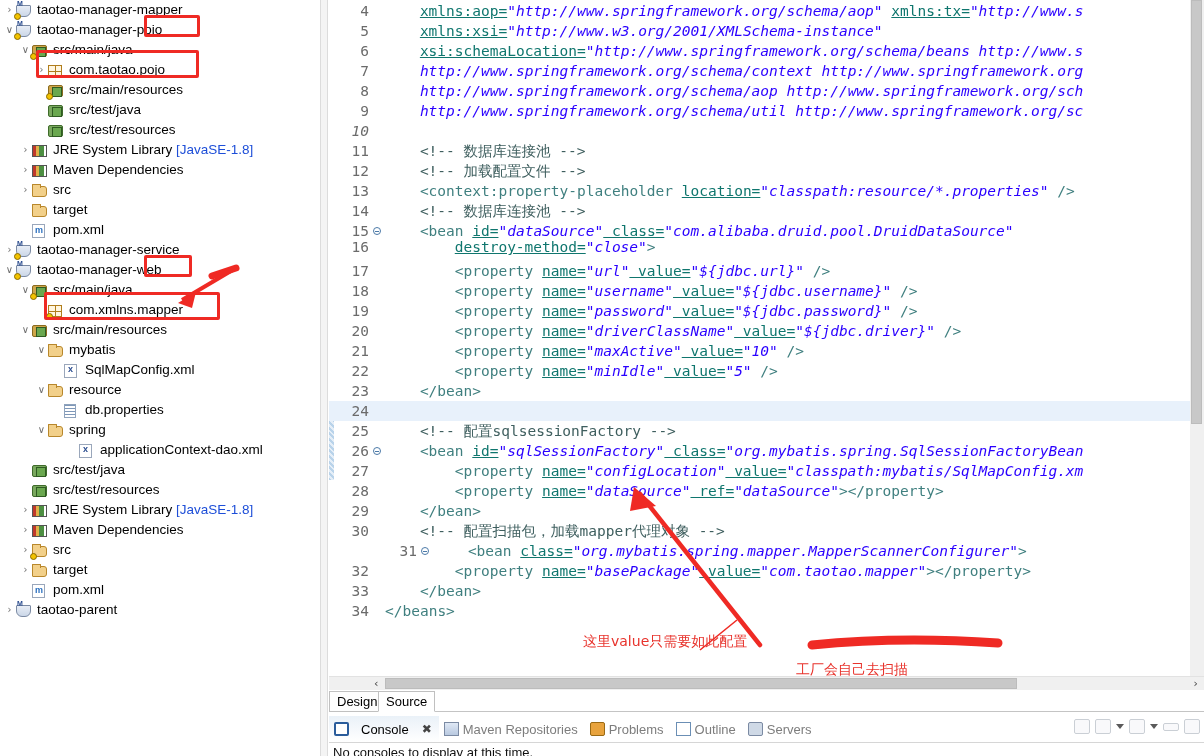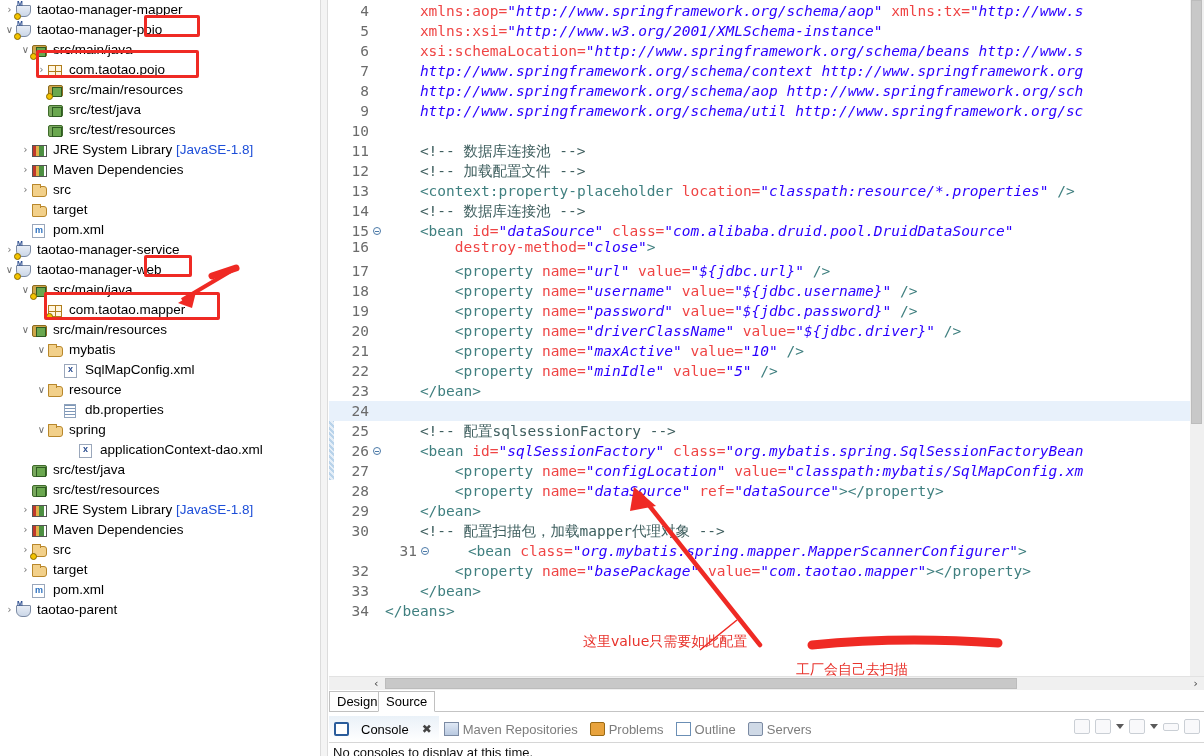--- a/index.html
+++ b/index.html
@@ -224,21 +224,21 @@
     position: absolute; left: 1px; top: 3px;
     width: 4px; height: 1px; background: #4c7aa8;
   }
   .ctext {
     position: absolute; left: 56px;
     white-space: pre;
     font-family: "DejaVu Sans Mono", monospace;
     font-size: 14.5px;
   }
   .t-tag   { color: #3f7f7f; }
-  .t-attr  { color: #ef4444; }
+  .t-attr  { color: #0f766e; text-decoration: underline; }
   .t-val   { color: #2a00ff; font-style: italic; }
   .t-cmt   { color: #3f5f5f; }
   .t-plain { color: #000000; }
 
   
   #ed-hscroll {
     position: absolute; left: 0; top: 676px;
     width: 875px; height: 14px;
     background: #f0f0f0;
     border-top: 1px solid #e2e2e2;
@@ -495,21 +495,21 @@
             <span class="warn-dot"></span>
           </span>
           <span class="tree-label">src/main/java</span>
         </div>
         <div class="tree-row" style="padding-left: 35px;">
           <span class="twisty none">&nbsp;</span>
           <span class="tree-icon">
             <span class="ic-package" style="display: block;"></span>
             <span class="warn-dot"></span>
           </span>
-          <span class="tree-label">com.taotao.mapper</span>
+          <span class="tree-label">com.xmlns.mapper</span>
         </div>
         <div class="tree-row" style="padding-left: 19px;">
           <span class="twisty">∨</span>
           <span class="tree-icon">
             <span class="ic-srcfolder" style="display: block;"></span>
           </span>
           <span class="tree-label">src/main/resources</span>
         </div>
         <div class="tree-row" style="padding-left: 35px;">
           <span class="twisty">∨</span>
@@ -629,21 +629,21 @@
   <div id="editor">
     <div id="code-area">
       <div class="changebar" style="top:410px; height:70px;"></div>
       <div id="code-lines">
           <div class="code-line" style="top: 1px;"><span class="lnum">4</span><span class="ctext" style="left: 90.88px;"><span class="t-attr">xmlns:aop=</span><span class="t-val">"http://www.springframework.org/schema/aop"</span><span class="t-plain"> </span><span class="t-attr">xmlns:tx=</span><span class="t-val">"http://www.s</span></span></div>
           <div class="code-line" style="top: 21px;"><span class="lnum">5</span><span class="ctext" style="left: 90.88px;"><span class="t-attr">xmlns:xsi=</span><span class="t-val">"http://www.w3.org/2001/XMLSchema-instance"</span></span></div>
           <div class="code-line" style="top: 41px;"><span class="lnum">6</span><span class="ctext" style="left: 90.88px;"><span class="t-attr">xsi:schemaLocation=</span><span class="t-val">"http://www.springframework.org/schema/beans http://www.s</span></span></div>
           <div class="code-line" style="top: 61px;"><span class="lnum">7</span><span class="ctext" style="left: 90.88px;"><span class="t-val">http://www.springframework.org/schema/context http://www.springframework.org</span></span></div>
           <div class="code-line" style="top: 81px;"><span class="lnum">8</span><span class="ctext" style="left: 90.88px;"><span class="t-val">http://www.springframework.org/schema/aop http://www.springframework.org/sch</span></span></div>
           <div class="code-line" style="top: 101px;"><span class="lnum">9</span><span class="ctext" style="left: 90.88px;"><span class="t-val">http://www.springframework.org/schema/util http://www.springframework.org/sc</span></span></div>
-          <div class="code-line" style="top: 121px;"><span class="lnum">10</span><span class="ctext" style="left: 56px;"></span></div>
+          <div class="code-line" style="top: 121px; font-style: italic;"><span class="lnum">10</span><span class="ctext" style="left: 56px;"></span></div>
           <div class="code-line" style="top: 141px;"><span class="lnum">11</span><span class="ctext" style="left: 90.88px;"><span class="t-cmt">&lt;!-- 数据库连接池 --&gt;</span></span></div>
           <div class="code-line" style="top: 161px;"><span class="lnum">12</span><span class="ctext" style="left: 90.88px;"><span class="t-cmt">&lt;!-- 加载配置文件 --&gt;</span></span></div>
           <div class="code-line" style="top: 181px;"><span class="lnum">13</span><span class="ctext" style="left: 90.88px;"><span class="t-tag">&lt;context:property-placeholder </span><span class="t-attr">location=</span><span class="t-val">"classpath:resource/*.properties"</span><span class="t-tag"> /&gt;</span></span></div>
           <div class="code-line" style="top: 201px;"><span class="lnum">14</span><span class="ctext" style="left: 90.88px;"><span class="t-cmt">&lt;!-- 数据库连接池 --&gt;</span></span></div>
           <div class="code-line" style="top: 221px;"><span class="lnum">15</span><span class="fold"></span><span class="ctext" style="left: 90.88px;"><span class="t-tag">&lt;bean </span><span class="t-attr">id=</span><span class="t-val">"dataSource"</span><span class="t-attr"> class=</span><span class="t-val">"com.alibaba.druid.pool.DruidDataSource"</span></span></div>
           <div class="code-line" style="top: 237px;"><span class="lnum">16</span><span class="ctext" style="left: 125.76px;"><span class="t-attr">destroy-method=</span><span class="t-val">"close"</span><span class="t-tag">&gt;</span></span></div>
           <div class="code-line" style="top: 261px;"><span class="lnum">17</span><span class="ctext" style="left: 125.76px;"><span class="t-tag">&lt;property </span><span class="t-attr">name=</span><span class="t-val">"url"</span><span class="t-attr"> value=</span><span class="t-val">"${jdbc.url}"</span><span class="t-tag"> /&gt;</span></span></div>
           <div class="code-line" style="top: 281px;"><span class="lnum">18</span><span class="ctext" style="left: 125.76px;"><span class="t-tag">&lt;property </span><span class="t-attr">name=</span><span class="t-val">"username"</span><span class="t-attr"> value=</span><span class="t-val">"${jdbc.username}"</span><span class="t-tag"> /&gt;</span></span></div>
           <div class="code-line" style="top: 301px;"><span class="lnum">19</span><span class="ctext" style="left: 125.76px;"><span class="t-tag">&lt;property </span><span class="t-attr">name=</span><span class="t-val">"password"</span><span class="t-attr"> value=</span><span class="t-val">"${jdbc.password}"</span><span class="t-tag"> /&gt;</span></span></div>
           <div class="code-line" style="top: 321px;"><span class="lnum">20</span><span class="ctext" style="left: 125.76px;"><span class="t-tag">&lt;property </span><span class="t-attr">name=</span><span class="t-val">"driverClassName"</span><span class="t-attr"> value=</span><span class="t-val">"${jdbc.driver}"</span><span class="t-tag"> /&gt;</span></span></div>

